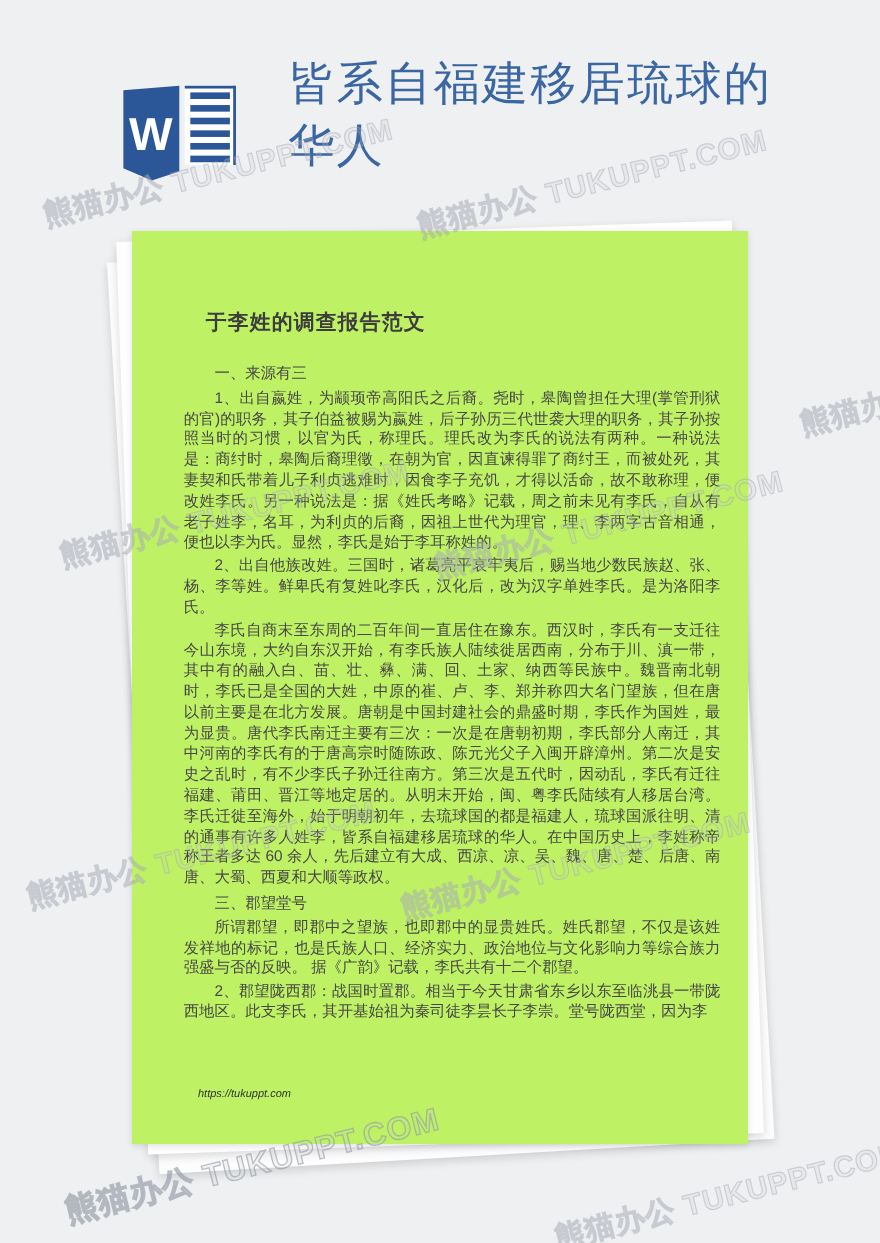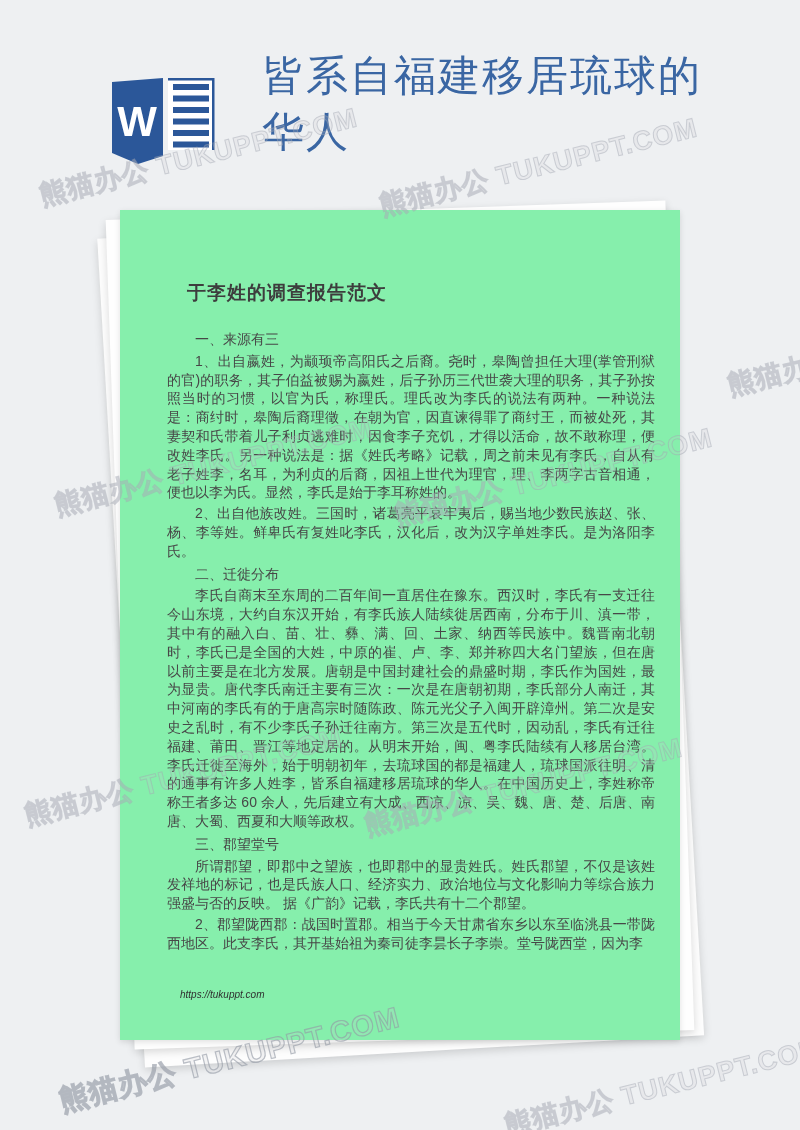--- a/index.html
+++ b/index.html
@@ -18,21 +18,21 @@
     position:absolute;left:262px;top:48px;width:460px;
     font-size:42px;line-height:56px;letter-spacing:2px;
     font-weight:500;color:#3a66a3;
     font-family:"Liberation Sans",sans-serif;
     margin:0;
   }
 
   
   .page{
     position:absolute;left:120px;top:210px;width:560px;height:830px;
-    background:#86efac;
+    background:#bef264;
     box-shadow:0 3px 9px rgba(0,0,0,0.15);
   }
   .page.back2{transform:rotate(-3.3deg) translateY(12px);background:#fdfdfd;}
   .page.back1{transform:rotate(-2deg);background:#fefefe;}
   .page.main{
     box-shadow:0 2px 6px rgba(0,0,0,0.12);
     overflow:hidden;
     box-sizing:border-box;
     padding:70px 25px 0 47px;
   }
@@ -106,21 +106,20 @@
 <div>
   <div class="page back2"></div>
   <div class="page back1"></div>
 
   <div class="page main">
     <h2 class="doc-title">于李姓的调查报告范文</h2>
     <div class="doc-body">
         <p class="heading">一、来源有三</p>
         <p class="para">1、出自嬴姓，为颛顼帝高阳氏之后裔。尧时，皋陶曾担任大理(掌管刑狱的官)的职务，其子伯益被赐为嬴姓，后子孙历三代世袭大理的职务，其子孙按照当时的习惯，以官为氏，称理氏。理氏改为李氏的说法有两种。一种说法是：商纣时，皋陶后裔理徵，在朝为官，因直谏得罪了商纣王，而被处死，其妻契和氏带着儿子利贞逃难时，因食李子充饥，才得以活命，故不敢称理，便改姓李氏。另一种说法是：据《姓氏考略》记载，周之前未见有李氏，自从有老子姓李，名耳，为利贞的后裔，因祖上世代为理官，理、李两字古音相通，便也以李为氏。显然，李氏是始于李耳称姓的。</p>
         <p class="para">2、出自他族改姓。三国时，诸葛亮平哀牢夷后，赐当地少数民族赵、张、杨、李等姓。鲜卑氏有复姓叱李氏，汉化后，改为汉字单姓李氏。是为洛阳李氏。</p>
-        <p class="heading">二、迁徙分布</p>
         <p class="para">李氏自商末至东周的二百年间一直居住在豫东。西汉时，李氏有一支迁往今山东境，大约自东汉开始，有李氏族人陆续徙居西南，分布于川、滇一带，其中有的融入白、苗、壮、彝、满、回、土家、纳西等民族中。魏晋南北朝时，李氏已是全国的大姓，中原的崔、卢、李、郑并称四大名门望族，但在唐以前主要是在北方发展。唐朝是中国封建社会的鼎盛时期，李氏作为国姓，最为显贵。唐代李氏南迁主要有三次：一次是在唐朝初期，李氏部分人南迁，其中河南的李氏有的于唐高宗时随陈政、陈元光父子入闽开辟漳州。第二次是安史之乱时，有不少李氏子孙迁往南方。第三次是五代时，因动乱，李氏有迁往福建、莆田、晋江等地定居的。从明末开始，闽、粤李氏陆续有人移居台湾。李氏迁徙至海外，始于明朝初年，去琉球国的都是福建人，琉球国派往明、清的通事有许多人姓李，皆系自福建移居琉球的华人。在中国历史上，李姓称帝称王者多达 60 余人，先后建立有大成、西凉、凉、吴、魏、唐、楚、后唐、南唐、大蜀、西夏和大顺等政权。</p>
         <p class="heading">三、郡望堂号</p>
         <p class="para">所谓郡望，即郡中之望族，也即郡中的显贵姓氏。姓氏郡望，不仅是该姓发祥地的标记，也是氏族人口、经济实力、政治地位与文化影响力等综合族力强盛与否的反映。 据《广韵》记载，李氏共有十二个郡望。</p>
         <p class="para">2、郡望陇西郡：战国时置郡。相当于今天甘肃省东乡以东至临洮县一带陇西地区。此支李氏，其开基始祖为秦司徒李昙长子李崇。堂号陇西堂，因为李</p>
       </div>
     <a class="footer-link">https://tukuppt.com</a>
   </div>
 </div>
 
 <div>

